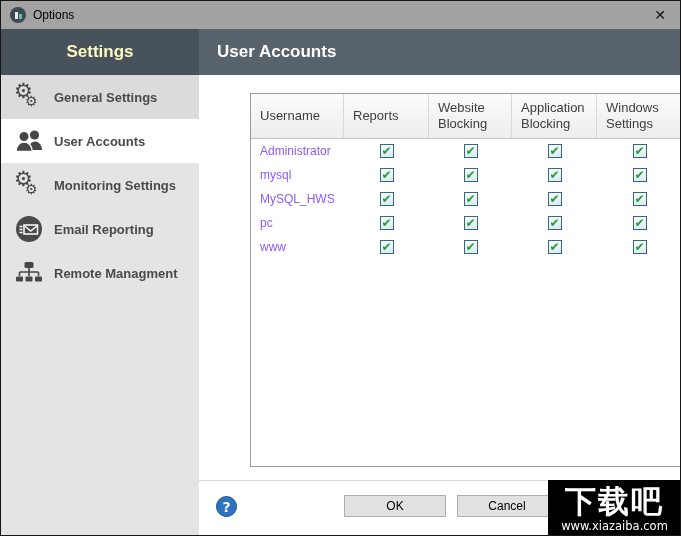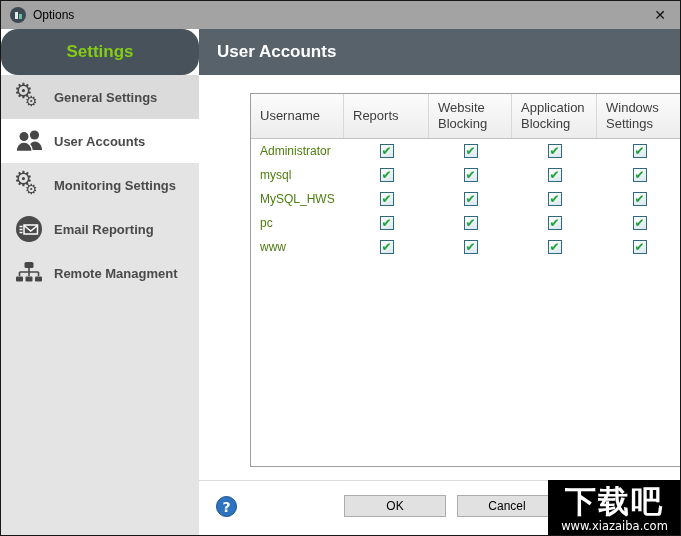--- a/index.html
+++ b/index.html
@@ -16,22 +16,22 @@
   .app-icon{ width:16px; height:16px; border-radius:50%; background:#3d4a53;
     display:inline-flex; align-items:flex-end; justify-content:center; gap:1px; padding-bottom:4px; }
   .app-icon .bar1{ width:3px; height:7px; background:#e8e8e8; }
   .app-icon .bar2{ width:3px; height:5px; background:#63bfa0; }
   .title-text{ margin-left:7px; font-size:12px; color:#000; }
   .close-btn{ margin-left:auto; width:22px; height:22px; display:flex; align-items:center;
     justify-content:center; font-size:14px; color:#111; cursor:pointer; }
 
   
   .header-band{ height:46px; display:flex; }
-  .header-left{ width:198px; background:#47525a; color:#84cc16; font-weight:bold; font-size:17px;
-    display:flex; align-items:center; justify-content:center;border-radius:17px; }
+  .header-left{ width:198px; background:#47525a; color:#fef9c3; font-weight:bold; font-size:17px;
+    display:flex; align-items:center; justify-content:center; }
   .header-right{ flex:1; background:#57626b; color:#fff; font-weight:bold; font-size:17px;
     display:flex; align-items:center; padding-left:18px; }
 
   
   .body{ display:flex; height:460px; }
   .sidebar{ width:198px; background:#e4e4e4; }
   .side-item{ height:44px; display:flex; align-items:center; padding-left:12px; gap:9px; cursor:pointer; }
   .side-item.shade{ background:#dbdbdb; }
   .side-item.selected{ background:#fff; }
   .side-icon{ width:32px; height:32px; display:flex; align-items:center; justify-content:center;
@@ -47,21 +47,21 @@
   .grid{ position:absolute; left:13px; top:18px; width:451px; height:374px;
     border:1px solid #9d9d9d; background:#fff; display:flex; flex-direction:column;margin-left:38px; }
   .thead{ display:flex; height:45px; background:linear-gradient(#fcfcfc,#ececec);
     border-bottom:1px solid #c3c3c3; flex:0 0 45px; }
   .th{ display:flex; align-items:center; padding-left:9px; font-size:13px; color:#3d3d3d;
     border-right:1px solid #d8d8d8; line-height:1.25; cursor:pointer; }
   .th.c0{ width:93px; } .th.c1{ width:85px; } .th.c2{ width:83px; }
   .th.c3{ width:85px; } .th.c4{ width:85px; } .th.filler{ flex:1; border-right:none; }
   .tbody{ flex:1; overflow:hidden; }
   .tr{ display:flex; height:24px; align-items:center; }
-  .td-username{ width:93px; padding-left:9px; font-size:12px; color:#4d7c0f;
+  .td-username{ width:93px; padding-left:9px; font-size:12px; color:#8b5cf6;
     white-space:nowrap; overflow:hidden; }
   .td-check{ display:flex; justify-content:center; }
   .td-check.c1{ width:85px; } .td-check.c2{ width:83px; }
   .td-check.c3{ width:85px; } .td-check.c4{ width:85px; }
   .checkbox{ width:14px; height:14px; border:1px solid #33687f;
     background:linear-gradient(160deg,#fdfefe,#d9e8f0); position:relative; cursor:pointer; }
   .checkbox.checked::after{ content:"✔"; position:absolute; left:1px; top:-1px;
     font-size:12px; font-weight:bold; color:#1fa233; font-family:"DejaVu Sans",sans-serif; }
 
   

